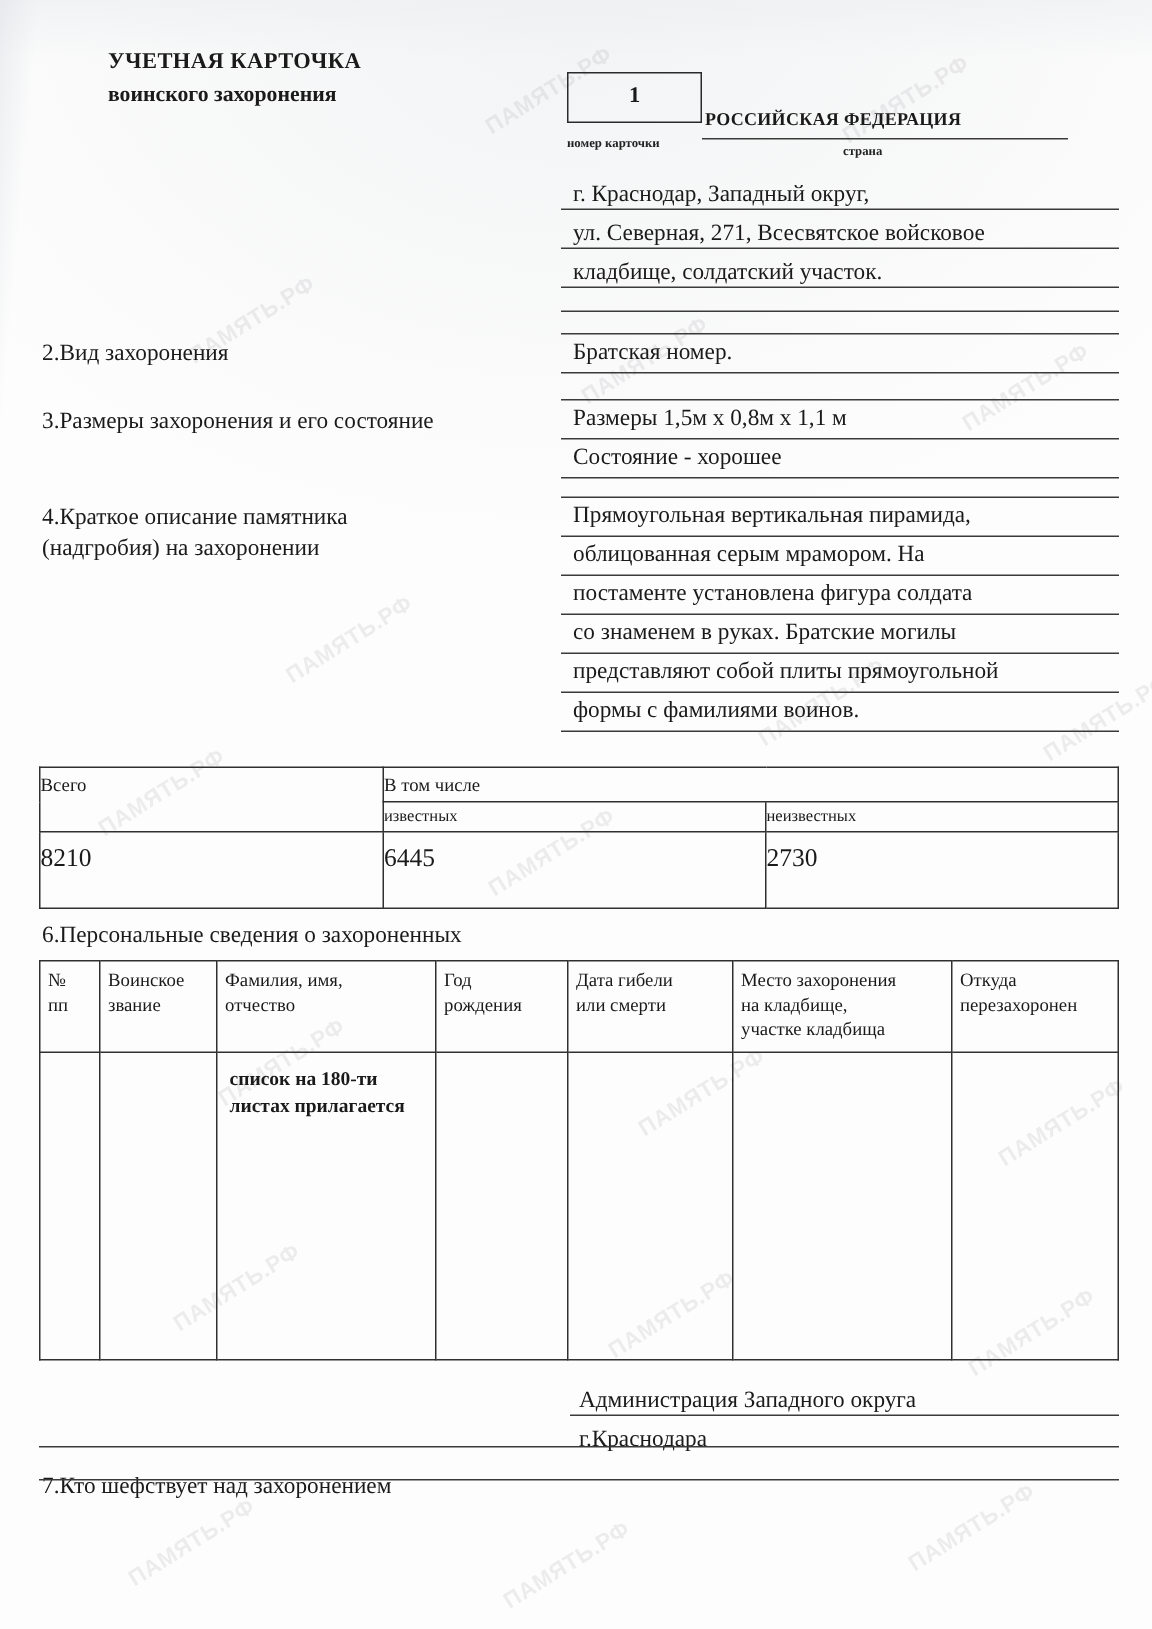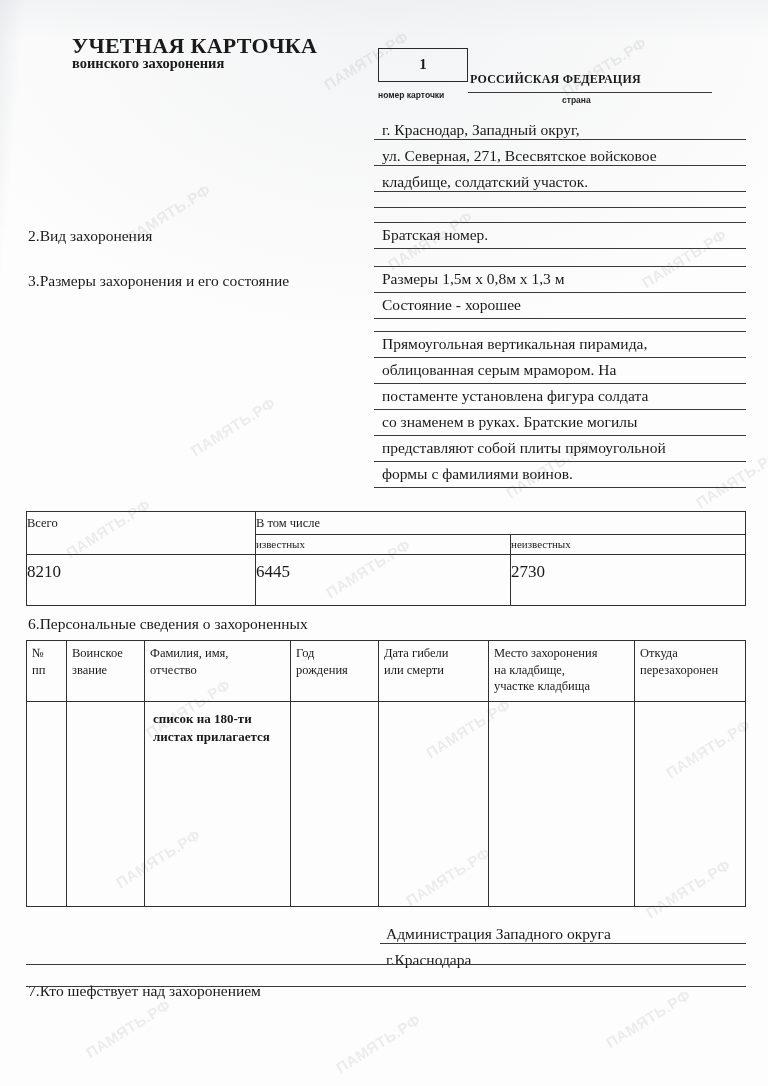--- a/index.html
+++ b/index.html
@@ -39,40 +39,40 @@
     white-space: nowrap;
     pointer-events: none;
     user-select: none;
   }
 
   
   .abs { position: absolute; }
   .ttl {
     font-family: "Liberation Serif", serif;
     font-weight: bold;
-    font-size: 22px;
+    font-size: 15px;
     letter-spacing: 0.3px;
   }
   .ttl2 {
     font-family: "Liberation Serif", serif;
     font-weight: bold;
     font-size: 14.5px;
   }
   .lbl {
     font-size: 15.5px;
     line-height: 21px;
     white-space: pre-line;
   }
   .val {
     font-size: 15.5px;
     line-height: 26px;
     white-space: pre-line;
   }
   .tiny {
-    font-family: Liberation Sans, sans-serif;
+    font-family: Liberation Serif, serif;
     font-size: 8.5px;
     font-weight: bold;
     color: #222;
   }
   .country {
     font-family: "Liberation Serif", serif;
     font-weight: bold;
     font-size: 12px;
     letter-spacing: 0.2px;
   }
@@ -173,26 +173,28 @@
   <div class="rule" style="left:374px; top:165px; width:372px;"></div>
   <div class="rule" style="left:374px; top:191px; width:372px;"></div>
   <div class="rule" style="left:374px; top:207px; width:372px;"></div>
 
   <div class="abs lbl" style="left:28px; top:225px;">2.Вид захоронения</div>
   <div class="abs val" style="left:382px; top:222px; width:356px;">Братская номер.</div>
   <div class="rule" style="left:374px; top:222px; width:372px;"></div>
   <div class="rule" style="left:374px; top:248px; width:372px;"></div>
 
   <div class="abs lbl" style="left:28px; top:270px;">3.Размеры захоронения и его состояние</div>
-  <div class="abs val" style="left:382px; top:266px; width:356px;">Размеры 1,5м х 0,8м х 1,3 м
+  <div class="abs val" style="left:382px; top:266px; width:356px;">Размеры 1,5м х 0,8м х 1,1 м
 Состояние - хорошее</div>
   <div class="rule" style="left:374px; top:266px; width:372px;"></div>
   <div class="rule" style="left:374px; top:292px; width:372px;"></div>
   <div class="rule" style="left:374px; top:318px; width:372px;"></div>
 
+  <div class="abs lbl" style="left:28px; top:334px;">4.Краткое описание памятника
+   (надгробия) на захоронении</div>
   <div class="abs val" style="left:382px; top:331px; width:356px;">Прямоугольная вертикальная пирамида,
 облицованная серым мрамором. На
 постаменте установлена фигура солдата
 со знаменем в руках. Братские могилы
 представляют собой плиты прямоугольной
 формы с фамилиями воинов.</div>
   <div class="rule" style="left:374px; top:331px; width:372px;"></div>
   <div class="rule" style="left:374px; top:357px; width:372px;"></div>
   <div class="rule" style="left:374px; top:383px; width:372px;"></div>
   <div class="rule" style="left:374px; top:409px; width:372px;"></div>

